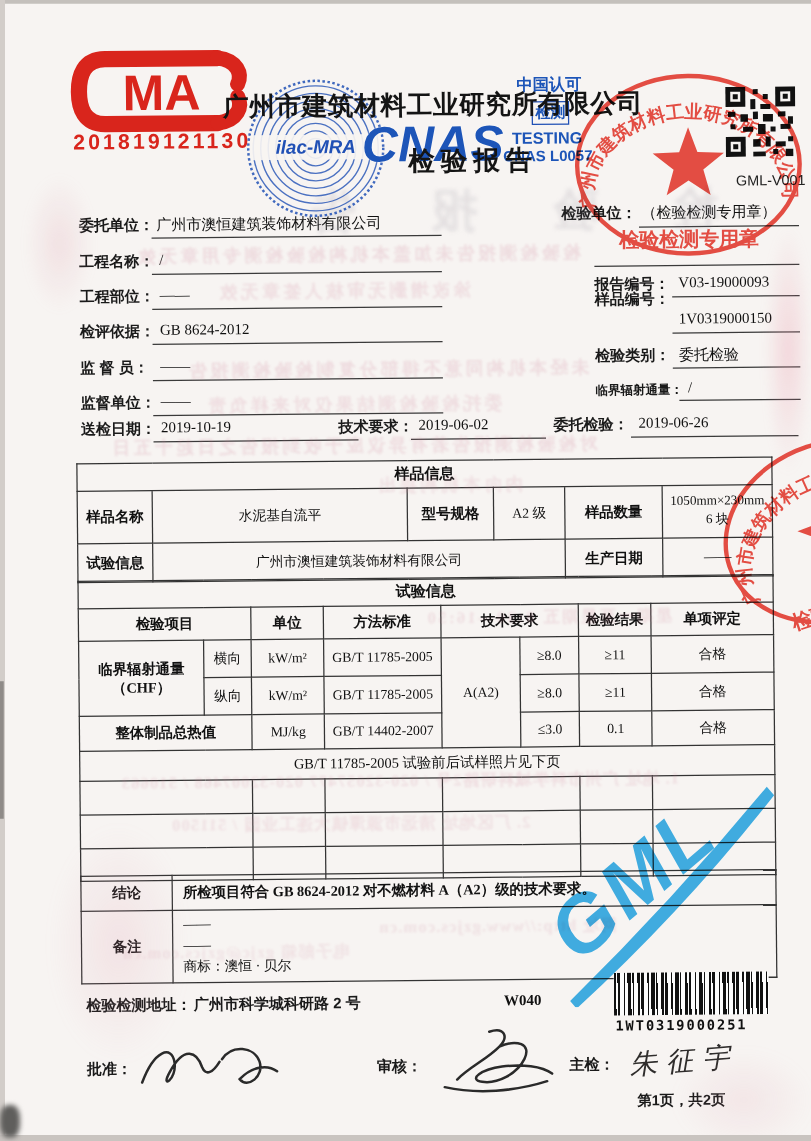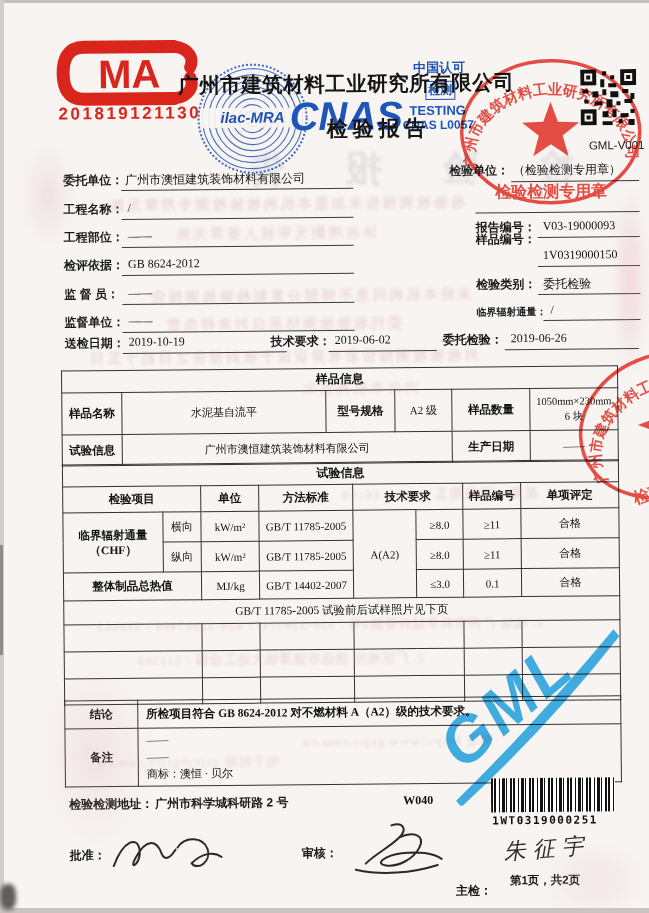--- a/index.html
+++ b/index.html
@@ -258,21 +258,21 @@
         </colgroup>
       <tbody>
           <tr style="height:22px;">
             <td class="tt" colspan="8">试验信息</td>
           </tr>
       <tr style="height:26px;">
         <td class="hd" colspan="2">检验项目</td>
         <td class="hd">单位</td>
         <td class="hd">方法标准</td>
         <td class="hd" colspan="2">技术要求</td>
-        <td class="hd">样品编号</td>
+        <td class="hd">检验结果</td>
         <td class="hd">单项评定</td>
       </tr>
       <tr style="height:30px;">
         <td class="hd" rowspan="2">
           <div>临界辐射通量</div>
           <div>（CHF）</div>
         </td>
         <td>横向</td>
         <td>kW/m²</td>
         <td>GB/T 11785-2005</td>
@@ -363,19 +363,19 @@
     <div class="abs barcode-text" style="left:489px;top:816px;">1WT0319000251</div>
 
     <div class="abs foot-label" style="left:66px;top:845px;">批准：</div>
     <svg class="abs" style="left:104px;top:826px;" width="120" height="52" viewBox="0 0 120 52">
       <path d="M6,38 C16,12 30,8 32,22 C34,36 20,44 28,30 C40,8 50,14 54,26 C57,34 63,30 68,22 M70,20 C78,8 96,10 100,22 C104,34 90,44 84,36 C94,26 106,24 114,30" fill="none" stroke="#2a2a2a" stroke-width="2" stroke-linecap="round"></path>
     </svg>
     <div class="abs foot-label" style="left:298px;top:845px;">审核：</div>
     <svg class="abs" style="left:338px;top:820px;" width="115" height="62" viewBox="0 0 115 62">
       <path d="M50,6 C62,2 66,10 58,18 C48,28 34,34 24,44 M58,18 C72,12 84,16 78,28 C72,40 56,48 44,46 C32,44 44,36 60,34 C76,32 92,34 100,40 M14,50 C40,56 70,54 96,46" fill="none" stroke="#2a2a2a" stroke-width="2" stroke-linecap="round"></path>
     </svg>
-    <div class="abs foot-label" style="left:452px;top:845px;margin-top:39px;">主检：</div>
+    <div class="abs foot-label" style="left:452px;top:845px;">主检：</div>
     <div class="abs chief-name serif" style="left:500px;top:836px;">朱征宇</div>
 
     <div class="abs page-info" style="left:506px;top:875px;">第1页，共2页</div>
 
   </div>
 </div>
 
 </body></html>

